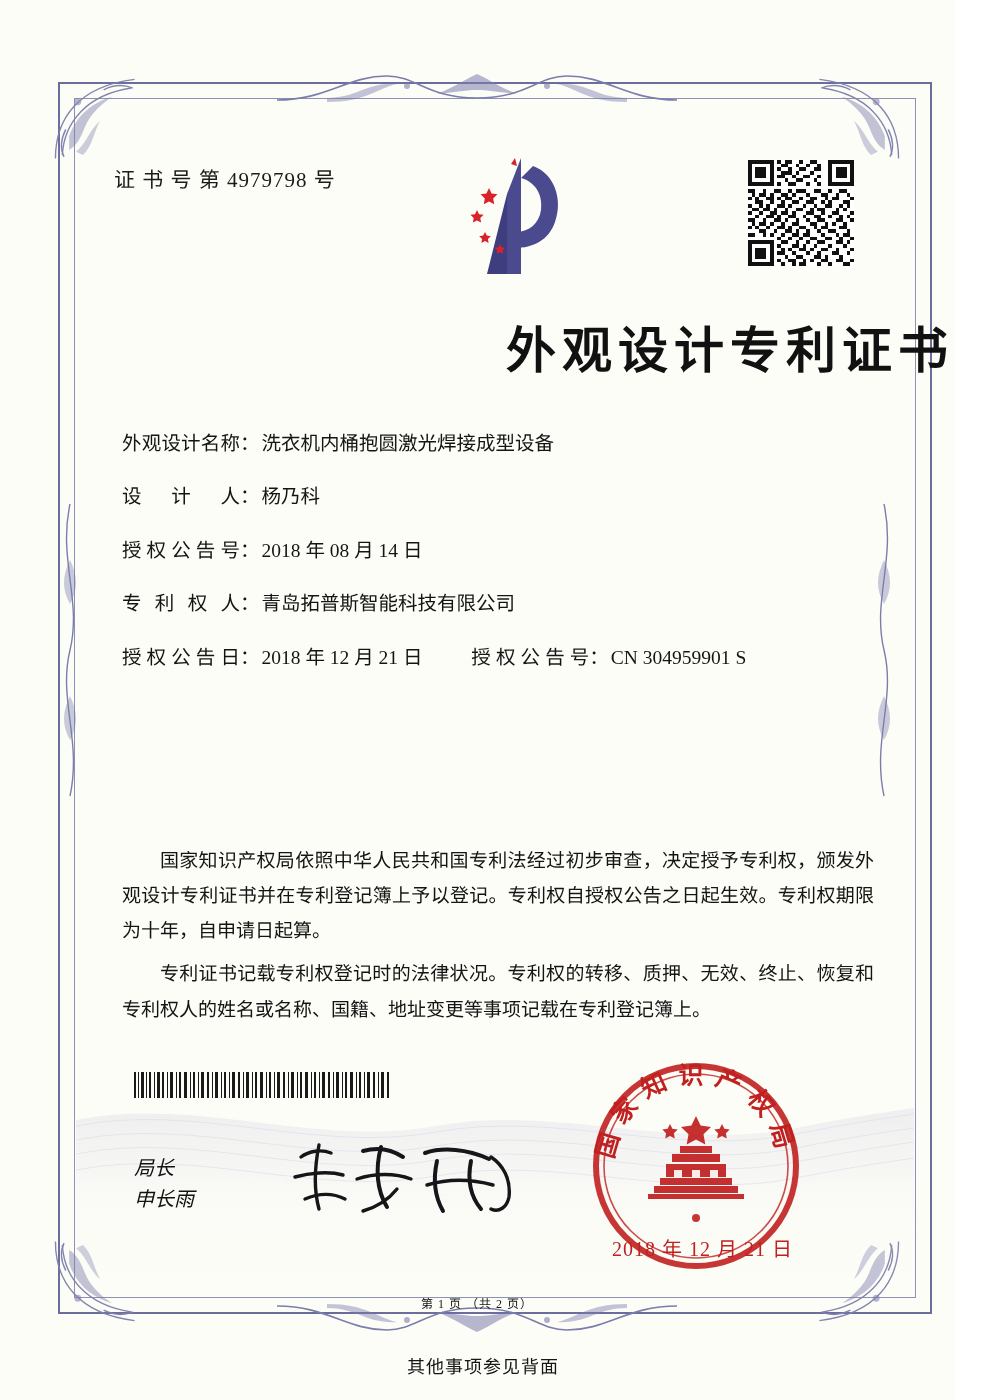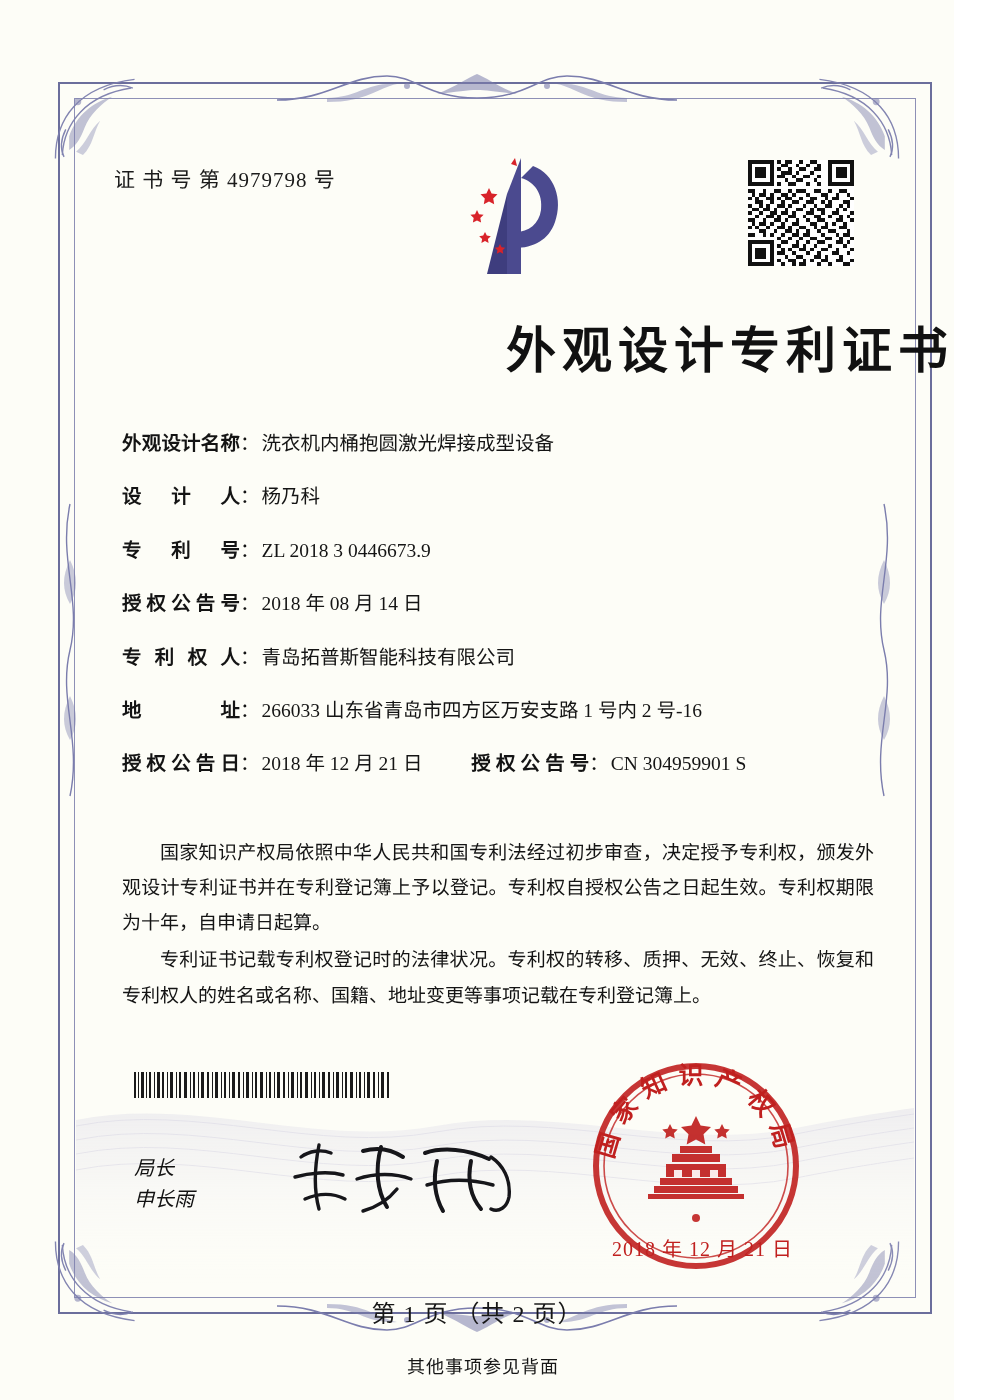--- a/index.html
+++ b/index.html
@@ -145,21 +145,20 @@
     color: #141414;
     margin-bottom: 30px;
     white-space: nowrap;
     line-height: 1.2;
   }
   .f-label {
     display: inline-block;
     min-width: 118px;
     text-align: justify;
     text-align-last: justify;
-    font-weight: bold;
   }
   .f-colon { display: inline-block; margin-right: 2px; }
   .f-value { display: inline-block; }
 
   .field-row.two-col .seg2 {
     display: inline-block;
     margin-left: 44px;
   }
   .field-row.two-col .seg2 .f-label { min-width: 118px; }
 
@@ -168,21 +167,21 @@
     position: absolute;
     left: 122px;
     top: 835px;
     width: 752px;
     font-size: 19px;
     color: #141414;
     line-height: 1.85;
     text-align: justify;
   }
   .paragraphs p {
-    margin: 0 0 2px 0;
+    margin: 8px 0 2px 0;
     text-indent: 2em;
   }
 
   
   .barcode {
     position: absolute;
     left: 134px;
     top: 1072px;
     width: 256px;
     height: 26px;
@@ -228,21 +227,21 @@
     letter-spacing: 1px;
     white-space: nowrap;
   }
 
   
   .page-footer {
     position: absolute;
     left: 0; right: 0;
     top: 1294px;
     text-align: center;
-    font-size: 24px;
+    font-size: 12px;
     color: #161616;
     letter-spacing: 1px;
   }
   .back-note {
     position: absolute;
     left: 0; right: 0;
     top: 1352px;
     text-align: center;
     font-size: 18px;
     color: #161616;
@@ -589,35 +588,29 @@
   <div class="fields">
 
     <div class="field-row">
       <span class="f-label">外观设计名称</span><span class="f-colon">：</span><span class="f-value">洗衣机内桶抱圆激光焊接成型设备</span>
     </div>
 
     <div class="field-row">
       <span class="f-label">设计人</span><span class="f-colon">：</span><span class="f-value">杨乃科</span>
     </div>
 
-    <div class="field-row">
-      <span class="f-label">专利号</span><span class="f-colon">：</span><span class="f-value">ZL 2018 3 0446673.9</span>
-    </div>
 
     <div class="field-row">
       <span class="f-label">授权公告号</span><span class="f-colon">：</span><span class="f-value">2018 年 08 月 14 日</span>
     </div>
 
     <div class="field-row">
       <span class="f-label">专利权人</span><span class="f-colon">：</span><span class="f-value">青岛拓普斯智能科技有限公司</span>
     </div>
 
-    <div class="field-row">
-      <span class="f-label">地址</span><span class="f-colon">：</span><span class="f-value">266033 山东省青岛市四方区万安支路 1 号内 2 号-16</span>
-    </div>
 
     <div class="field-row two-col">
       <span class="seg1">
         <span class="f-label">授权公告日</span><span class="f-colon">：</span><span class="f-value">2018 年 12 月 21 日</span>
       </span>
       <span class="seg2">
         <span class="f-label">授权公告号</span><span class="f-colon">：</span><span class="f-value">CN 304959901 S</span>
       </span>
     </div>
   </div>

